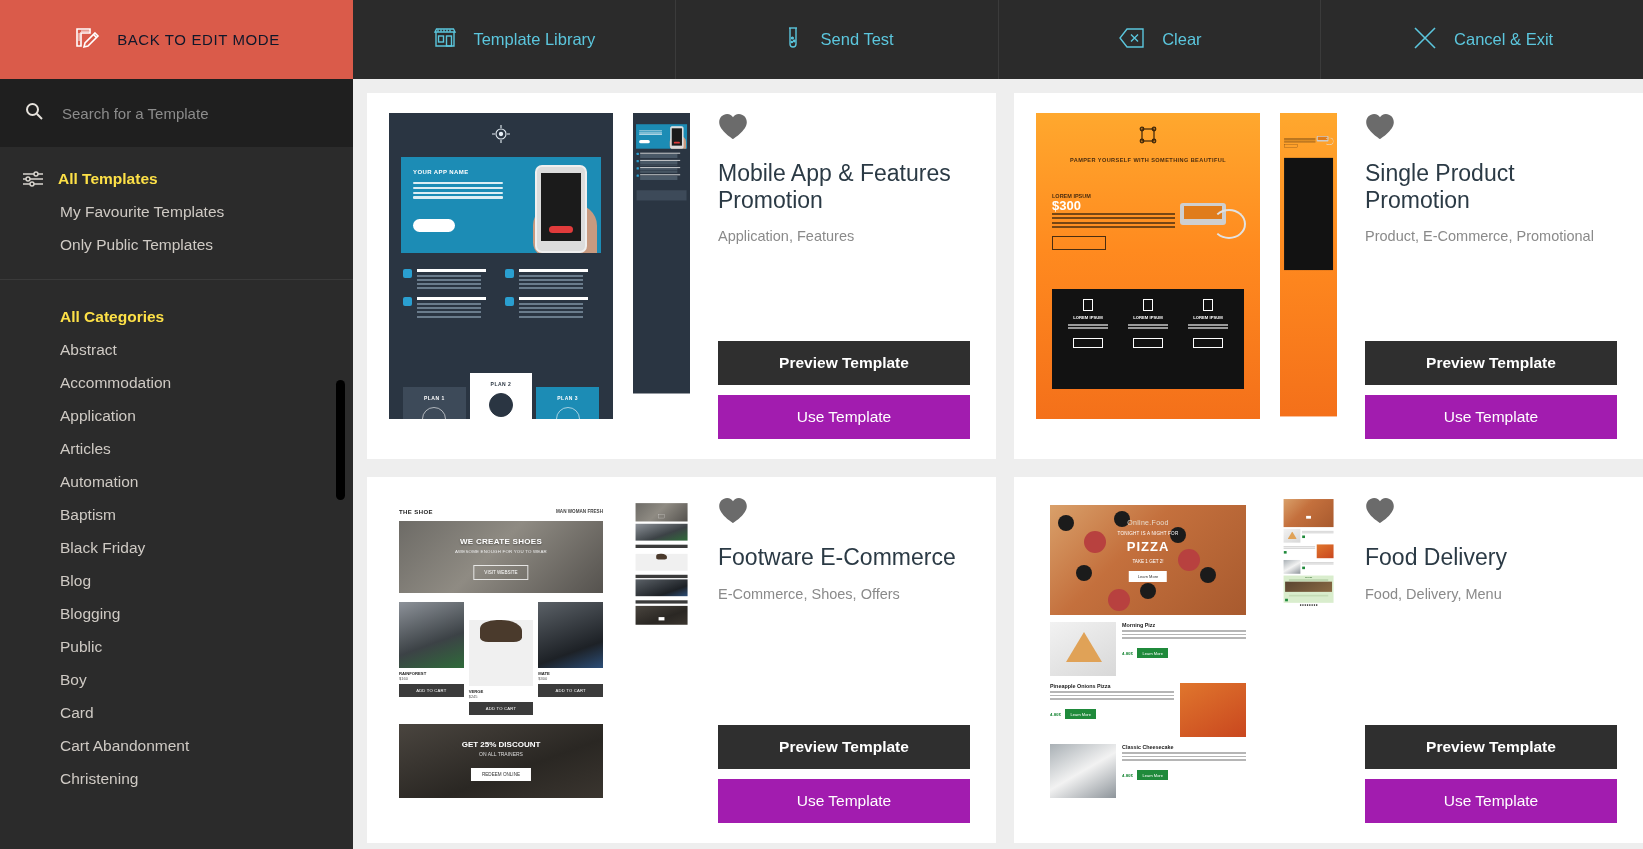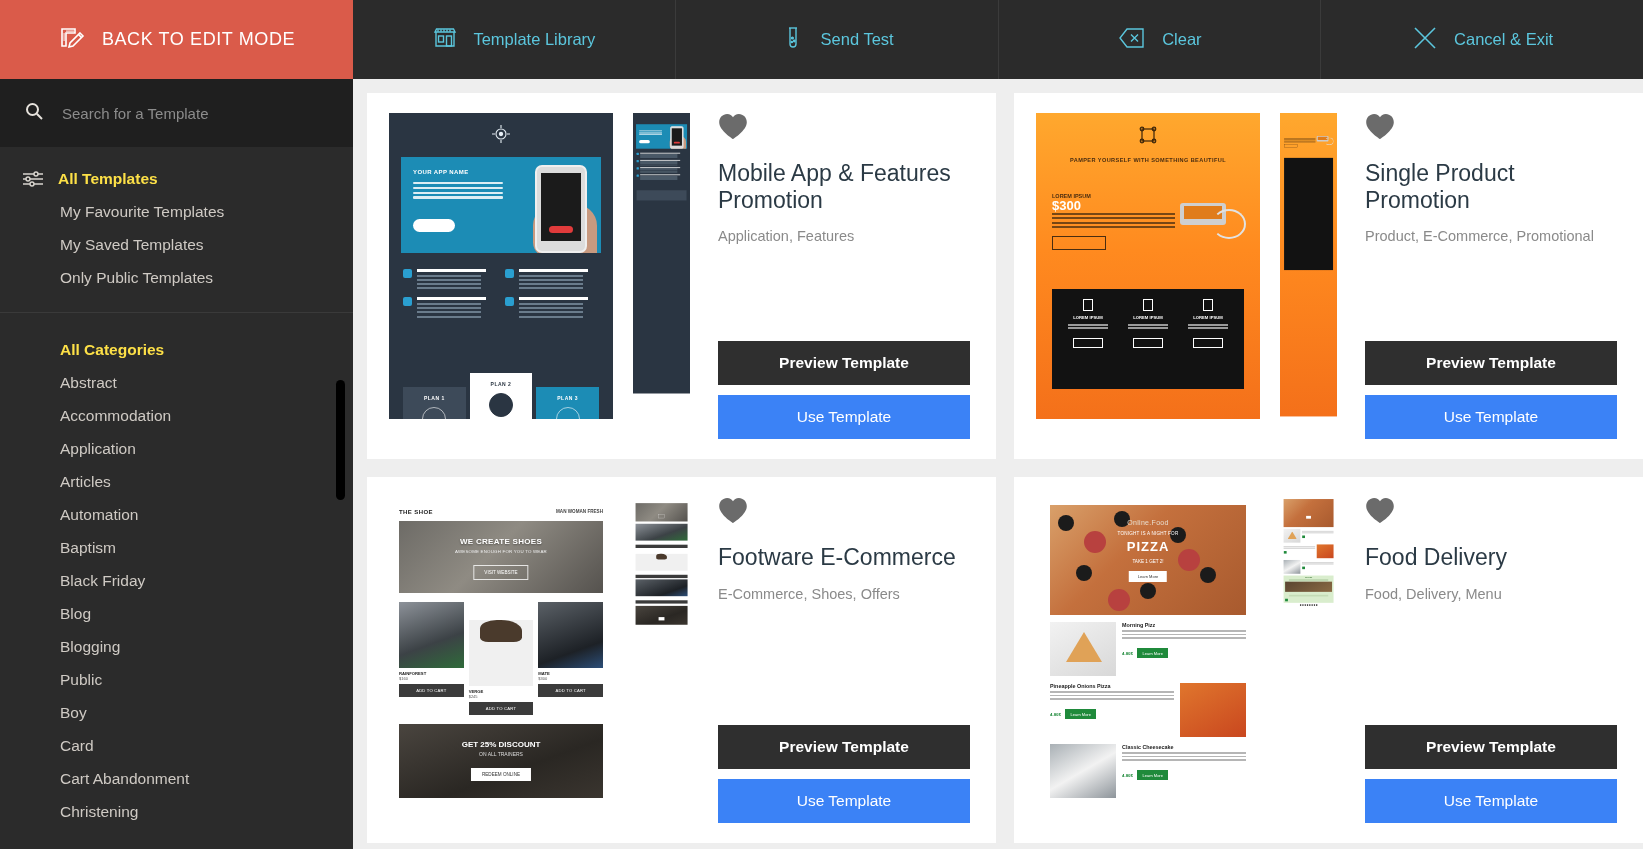--- a/index.html
+++ b/index.html
@@ -21,21 +21,21 @@
   }
   .edit-mode-btn {
     height: 79px;
     background: #da5b4a;
     display: flex; align-items: center; justify-content: center;
     gap: 14px;
     cursor: pointer;
     flex: 0 0 79px;
   }
   .edit-mode-btn .label {
-    color: #ffffff; font-size: 18px; letter-spacing: .6px;
+    color: #0f172a; font-size: 15px; letter-spacing: .6px;
     font-weight: 400;
     text-align: right;
   }
   .edit-icon svg { display: block; }
 
   .search-row {
     height: 69px; flex: 0 0 69px;
     background: #1f1f1f;
     display: flex; align-items: center;
     padding-left: 24px; gap: 18px;
@@ -141,21 +141,21 @@
   .card-cats {
     font-size: 14.5px; color: #8a8a8a; line-height: 1.3;
     margin-bottom: auto;
   }
   .btn {
     width: 100%; height: 44px;
     display: flex; align-items: center; justify-content: center;
     font-size: 15.5px; cursor: pointer; user-select: none;
   }
   .btn-preview { background: #2f2f2f; color: #ffffff; font-weight: 600; margin-bottom: 10px; }
-  .btn-use { background: #3b82f6; color: #ffffff; }
+  .btn-use { background: #a21caf; color: #ffffff; }
 
   
   .mini { position: absolute; inset: 0; }
 
   
   .t1 { background: #2a3542; }
   .t1 .t1-logo { height: 42px; display:flex; align-items:center; justify-content:center; }
   .t1 .t1-hero { margin: 2px 12px 0 12px; height: 96px; background: #1c8cb5; position: relative; overflow: hidden;}
   .t1 .t1-hero .h-title { position:absolute; left:12px; top:12px; color:#fff; font-size:6px; font-weight:700; letter-spacing:.4px;}
   .t1 .t1-hero .h-lines { position:absolute; left:12px; top:25px; width:90px; }
@@ -295,23 +295,20 @@
               <circle cx="6" cy="9" r="2" fill="#2b2b2b"></circle>
               <circle cx="10" cy="14" r="2" fill="#2b2b2b"></circle>
             </svg>
           </span>
           <span class="nav-label">All Templates</span>
         </div>
         <div class="nav-item sub">
           <span class="nav-label">My Favourite Templates</span>
         </div>
         <div class="nav-item sub">
-          <span class="nav-label">My Saved Templates</span>
-        </div>
-        <div class="nav-item sub">
           <span class="nav-label">Only Public Templates</span>
         </div>
       </div>
 
       <div class="nav-group group-cats">
         <div class="nav-item head indent">
           <span class="nav-label">All Categories</span>
         </div>
         <div class="nav-item sub">
             <span class="nav-label">Abstract</span>

